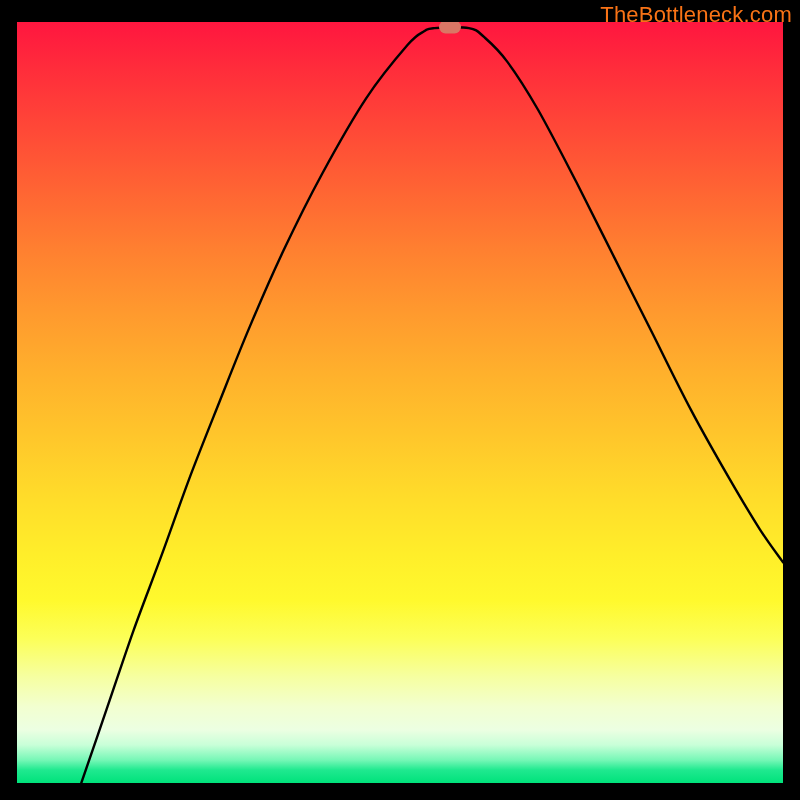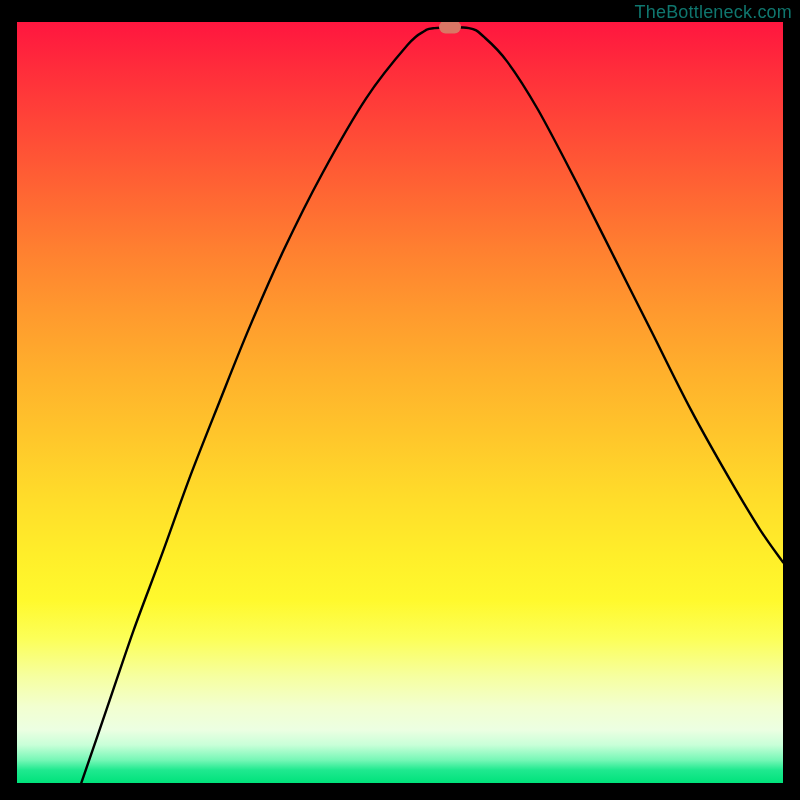--- a/index.html
+++ b/index.html
@@ -14,22 +14,22 @@
   .frame {
     position: relative;
     width: 800px;
     height: 800px;
     background: #000;
   }
   .watermark {
     position: absolute;
     top: 2px;
     right: 8px;
-    color: #0f766e;
-    font-size: 18px;
+    color: #f97316;
+    font-size: 22px;
     letter-spacing: 0.2px;
     user-select: none;
     z-index: 10;
   }
   .plot-area {
     position: absolute;
     left: 17px;
     top: 22px;
     width: 766px;
     height: 761px;

